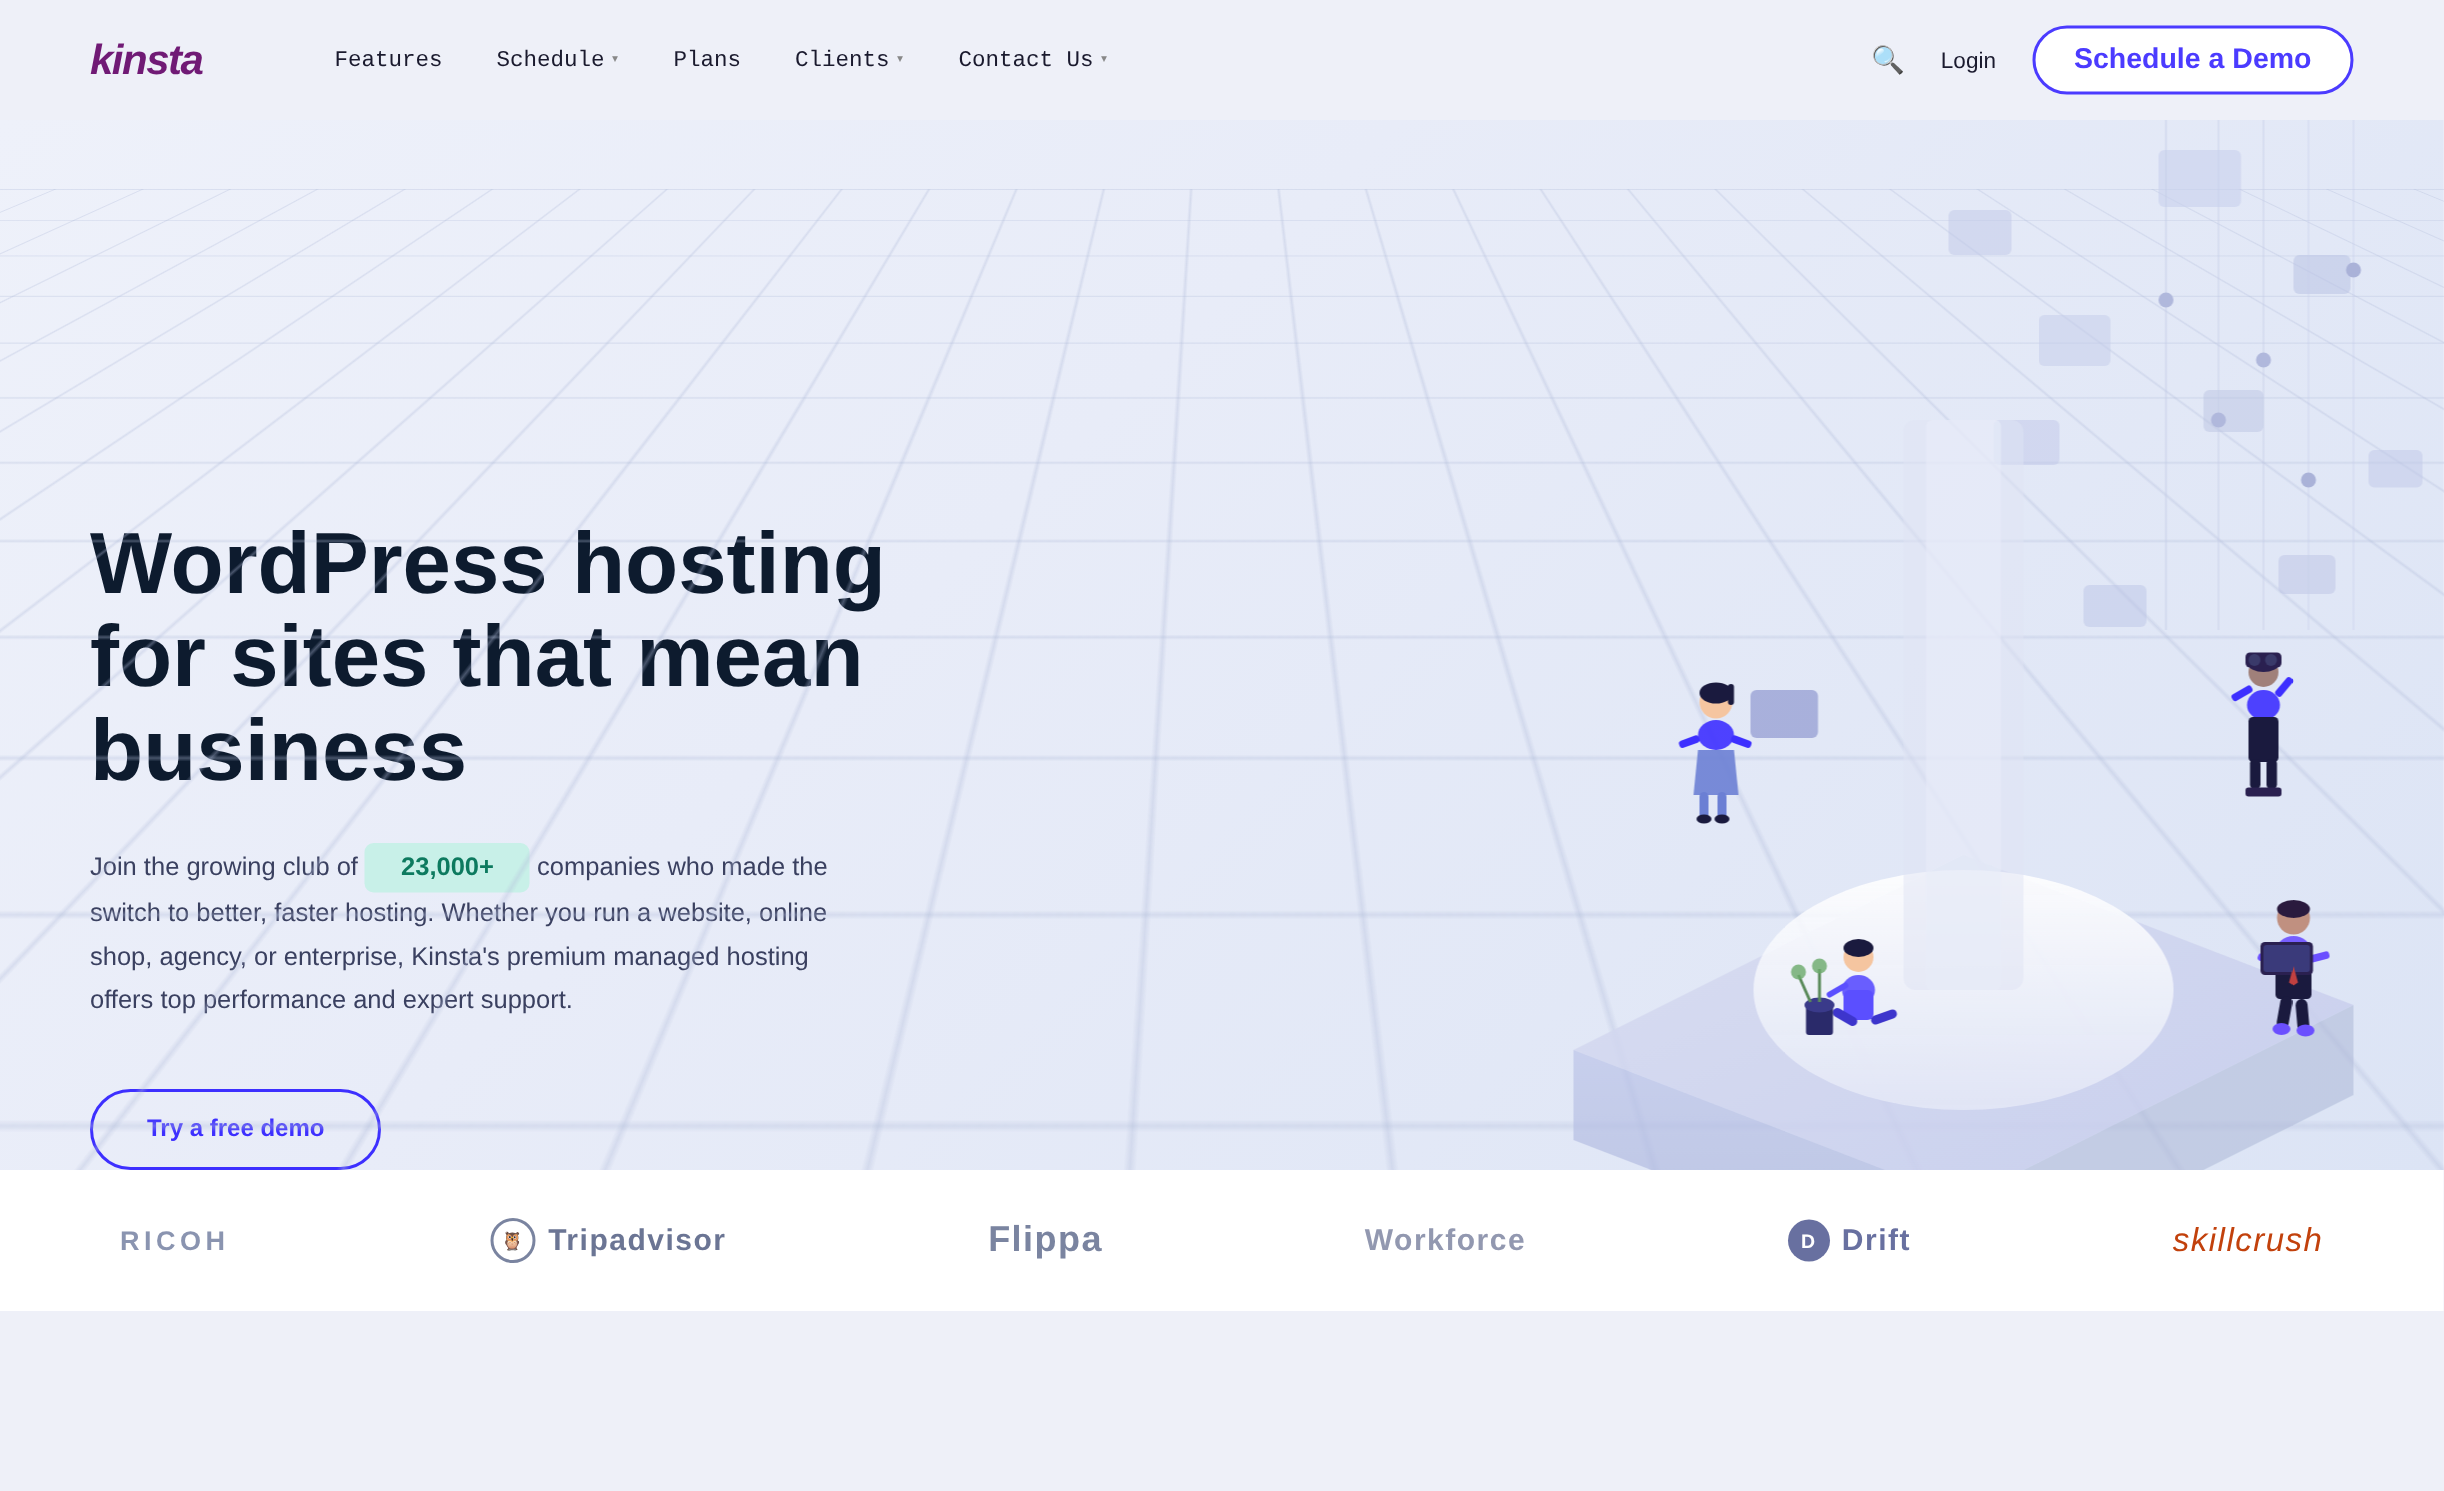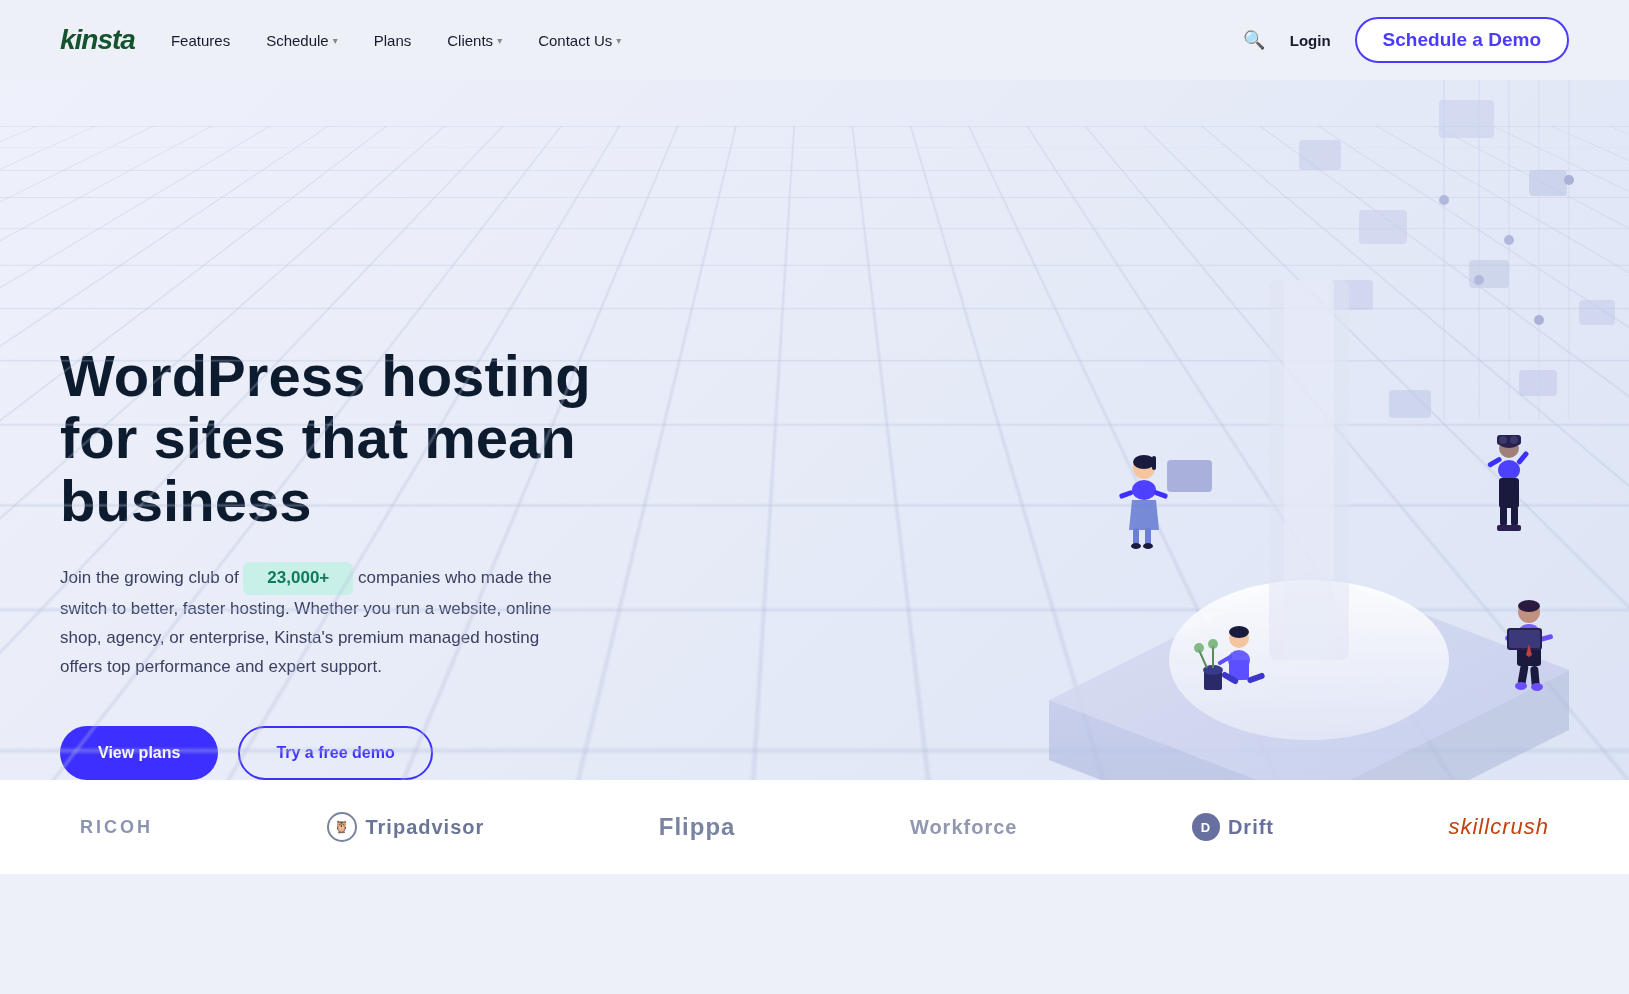--- a/index.html
+++ b/index.html
@@ -16,30 +16,31 @@
       align-items: center;
       padding: 0 60px;
       height: 80px;
       background: transparent;
       position: relative;
       z-index: 10;
     }
     .logo {
       font-size: 28px;
       font-weight: 800;
-      color: #14532d;
+      color: #701a75;
       letter-spacing: -1px;
-      margin-right: 36px;
+      margin-right: 88px;
       font-style: italic;
     }
     .nav-links {
       display: flex;
       gap: 36px;
       flex: 1;
       list-style: none;
+      font-family: Liberation Mono, monospace;
     }
     .nav-links li a {
       text-decoration: none;
       color: #1a1a2e;
       font-size: 15px;
       font-weight: 500;
       display: flex;
       align-items: center;
       gap: 4px;
     }
@@ -54,21 +55,21 @@
     }
     .nav-search {
       cursor: pointer;
       color: #555;
       font-size: 18px;
     }
     .nav-login {
       text-decoration: none;
       color: #1a1a2e;
       font-size: 15px;
-      font-weight: 700;
+      font-weight: 400;
     }
     .nav-cta {
       border: 2px solid #4b3bff;
       border-radius: 50px;
       padding: 10px 26px;
       color: #4b3bff;
       font-weight: 600;
       font-size: 19px;
       text-decoration: none;
       background: white;
@@ -409,21 +410,20 @@
   </div>
 
   <div class="hero-content">
     <h1 class="hero-title">WordPress hosting for sites that mean business</h1>
     <p class="hero-desc">
       <span>Join the growing club of</span>
       <span class="highlight-badge">23,000+</span>
       <span>companies who made the switch to better, faster hosting. Whether you run a website, online shop, agency, or enterprise, Kinsta's premium managed hosting offers top performance and expert support.</span>
     </p>
     <div class="hero-buttons">
-      <a href="#" class="btn-primary">View plans</a>
       <a href="#" class="btn-secondary">Try a free demo</a>
     </div>
   </div>
 </section>
 
 <div class="clients-bar">
   <div class="client-logo ricoh">
     <span>RICOH</span>
   </div>
   <div class="client-logo tripadvisor">

